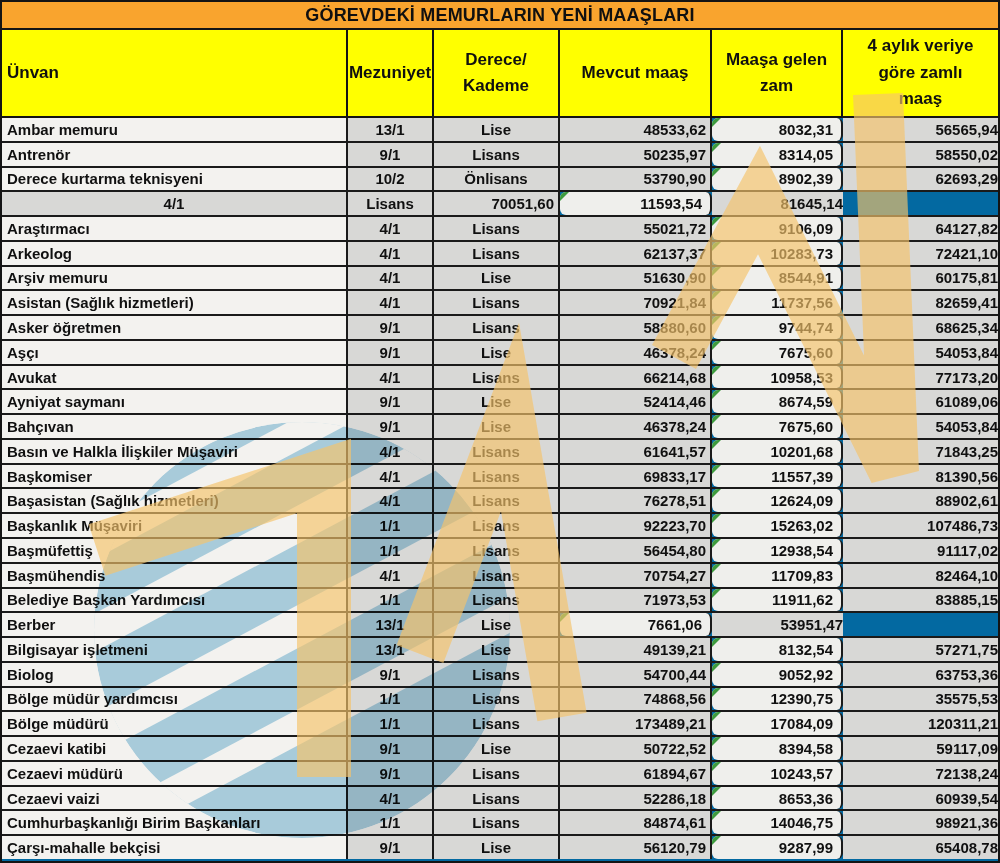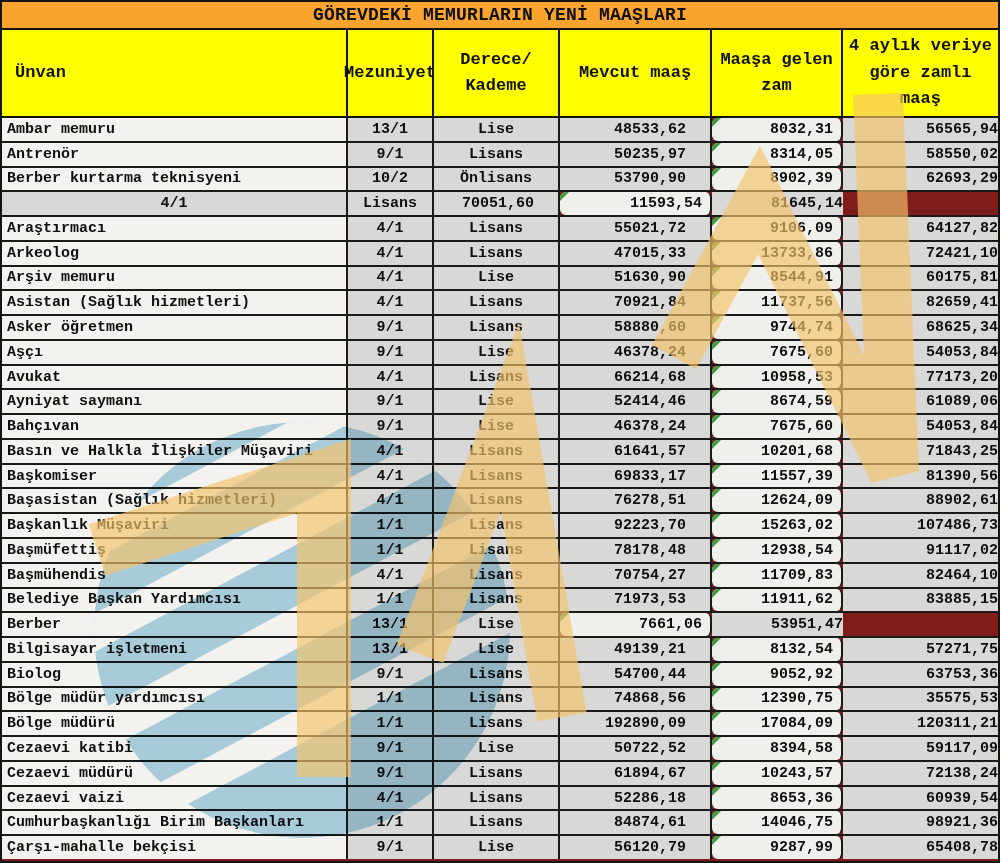--- a/index.html
+++ b/index.html
@@ -1,22 +1,22 @@
 <!DOCTYPE html>
 <html><head>
 <meta charset="utf-8">
 <style>
   html,body{margin:0;padding:0;background:#ffffff;}
   *{box-sizing:border-box;}
   .sheet{
     position:relative;
     width:1000px;height:863px;
-    background:#7f1d1d;
+    background:#0369a1;
     border:2px solid #141414;
-    font-family:Liberation Mono, monospace;
+    font-family:Liberation Sans, sans-serif;
     font-weight:bold;
     color:#101010;
     overflow:hidden;
   }
   .title{
     height:28px;
     background:#F9A42E;
     border-bottom:2px solid #141414;
     display:flex;align-items:center;justify-content:center;
     font-size:18px;letter-spacing:0.2px;
@@ -29,21 +29,21 @@
   }
   .hcell{
     background:#FFFF00;
     border-right:2px solid #141414;
     display:flex;align-items:center;justify-content:center;
     text-align:center;
     font-size:17px;line-height:1.55;
     white-space:pre-line;
     padding:0 2px;
   }
-  .hcell.h0{justify-content:flex-start;text-align:right;padding-left:13px;}
+  .hcell.h0{justify-content:flex-start;text-align:right;padding-left:5px;}
   .hcell.h5{border-right:none;}
   .body{
     display:flex;flex-direction:column;
     height:741px;
   }
   .data-row{
     display:grid;
     grid-template-columns:346px 86px 126px 152px 131px 1fr;
     flex:1 1 0;
     border-bottom:2px solid #1a1a1a;
@@ -52,21 +52,21 @@
   .cell{
     position:relative;
     border-right:2px solid #1a1a1a;
     display:flex;align-items:center;
     font-size:15px;
     overflow:hidden;
   }
   .cell.c0{background:#F3F2EF;justify-content:flex-start;padding-left:5px;}
   .cell.c1{background:#D8D8D6;justify-content:center;}
   .cell.c2{background:#D8D8D6;justify-content:center;}
-  .cell.c3{background:#D8D8D6;justify-content:flex-end;padding-right:24px;}
+  .cell.c3{background:#D8D8D6;justify-content:flex-end;padding-right:4px;}
   .cell.c4{background:#EFEFEC;justify-content:flex-end;padding-right:8px;border-radius:6px;}
   .cell.c5{background:#D8D8D6;justify-content:flex-end;border-right:none;}
   .tri{
     position:absolute;left:0;top:0;width:0;height:0;
     border-top:9px solid #3E9B3E;
     border-right:9px solid transparent;
   }
   .wm{
     position:absolute;left:0;top:0;width:1000px;height:863px;
     pointer-events:none;
@@ -113,21 +113,21 @@
       <div class="cell c2">Lisans</div>
       <div class="cell c3">50235,97</div>
       <div class="cell c4">
           <span class="tri"></span>
           <span class="val">8314,05</span>
         </div>
       <div class="cell c5">58550,02</div>
     </div>
 
     <div class="data-row">
-      <div class="cell c0">Berber kurtarma teknisyeni</div>
+      <div class="cell c0">Derece kurtarma teknisyeni</div>
       <div class="cell c1">10/2</div>
       <div class="cell c2">Önlisans</div>
       <div class="cell c3">53790,90</div>
       <div class="cell c4">
           <span class="tri"></span>
           <span class="val">8902,39</span>
         </div>
       <div class="cell c5">62693,29</div>
     </div>
 
@@ -151,24 +151,24 @@
           <span class="tri"></span>
           <span class="val">9106,09</span>
         </div>
       <div class="cell c5">64127,82</div>
     </div>
 
     <div class="data-row">
       <div class="cell c0">Arkeolog</div>
       <div class="cell c1">4/1</div>
       <div class="cell c2">Lisans</div>
-      <div class="cell c3">47015,33</div>
-      <div class="cell c4">
-          <span class="tri"></span>
-          <span class="val">13733,86</span>
+      <div class="cell c3">62137,37</div>
+      <div class="cell c4">
+          <span class="tri"></span>
+          <span class="val">10283,73</span>
         </div>
       <div class="cell c5">72421,10</div>
     </div>
 
     <div class="data-row">
       <div class="cell c0">Arşiv memuru</div>
       <div class="cell c1">4/1</div>
       <div class="cell c2">Lise</div>
       <div class="cell c3">51630,90</div>
       <div class="cell c4">
@@ -295,21 +295,21 @@
           <span class="tri"></span>
           <span class="val">15263,02</span>
         </div>
       <div class="cell c5">107486,73</div>
     </div>
 
     <div class="data-row">
       <div class="cell c0">Başmüfettiş</div>
       <div class="cell c1">1/1</div>
       <div class="cell c2">Lisans</div>
-      <div class="cell c3">78178,48</div>
+      <div class="cell c3">56454,80</div>
       <div class="cell c4">
           <span class="tri"></span>
           <span class="val">12938,54</span>
         </div>
       <div class="cell c5">91117,02</div>
     </div>
 
     <div class="data-row">
       <div class="cell c0">Başmühendis</div>
       <div class="cell c1">4/1</div>
@@ -378,21 +378,21 @@
           <span class="tri"></span>
           <span class="val">12390,75</span>
         </div>
       <div class="cell c5">35575,53</div>
     </div>
 
     <div class="data-row">
       <div class="cell c0">Bölge müdürü</div>
       <div class="cell c1">1/1</div>
       <div class="cell c2">Lisans</div>
-      <div class="cell c3">192890,09</div>
+      <div class="cell c3">173489,21</div>
       <div class="cell c4">
           <span class="tri"></span>
           <span class="val">17084,09</span>
         </div>
       <div class="cell c5">120311,21</div>
     </div>
 
     <div class="data-row">
       <div class="cell c0">Cezaevi katibi</div>
       <div class="cell c1">9/1</div>

